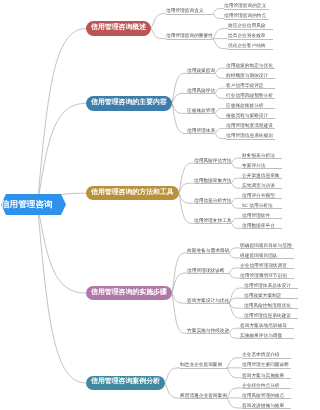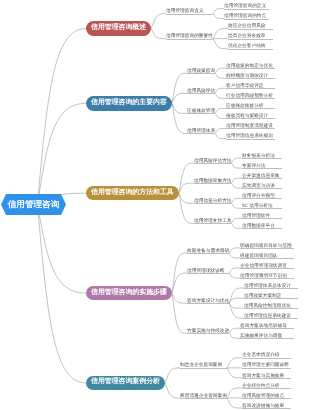--- a/index.html
+++ b/index.html
@@ -2,21 +2,21 @@
 <html><head>
 <meta charset="utf-8">
 <style>
   html,body{margin:0;padding:0;background:#ffffff;width:300px;height:410px;overflow:hidden;}
   body{font-family:"Liberation Sans","DejaVu Sans",sans-serif;text-rendering:geometricPrecision;font-kerning:none;-webkit-font-smoothing:antialiased;}
   #map{position:relative;width:300px;height:410px;}
   svg#wires{position:absolute;left:0;top:0;width:300px;height:410px;}
   svg#wires path{fill:none;stroke:#9a9a9a;stroke-width:0.6;}
   .node{position:absolute;box-sizing:border-box;white-space:nowrap;line-height:1;}
   #root-node{color:#fff;font-size:8.6px;font-weight:bold;
-    display:flex;align-items:center;justify-content:center;z-index:6;
+    display:flex;align-items:center;justify-content:flex-start;z-index:6;
     clip-path:polygon(5px 0,calc(100% - 5px) 0,100% 50%,calc(100% - 5px) 100%,5px 100%,0 50%);}
   .branch-node{color:#fff;font-size:6.9px;font-weight:bold;border-radius:99px;
     display:flex;align-items:center;justify-content:center;z-index:4;}
   .l2-node{font-size:4.7px;will-change:transform;color:#454545;z-index:3;height:7px;line-height:7px;}
   .leaf-node{font-size:4.7px;will-change:transform;color:#4d4d4d;z-index:3;height:7px;line-height:7px;}
   .uline{position:absolute;height:0.6px;background:#bdbdbd;z-index:2;}
 </style>
 </head>
 <body>
 

